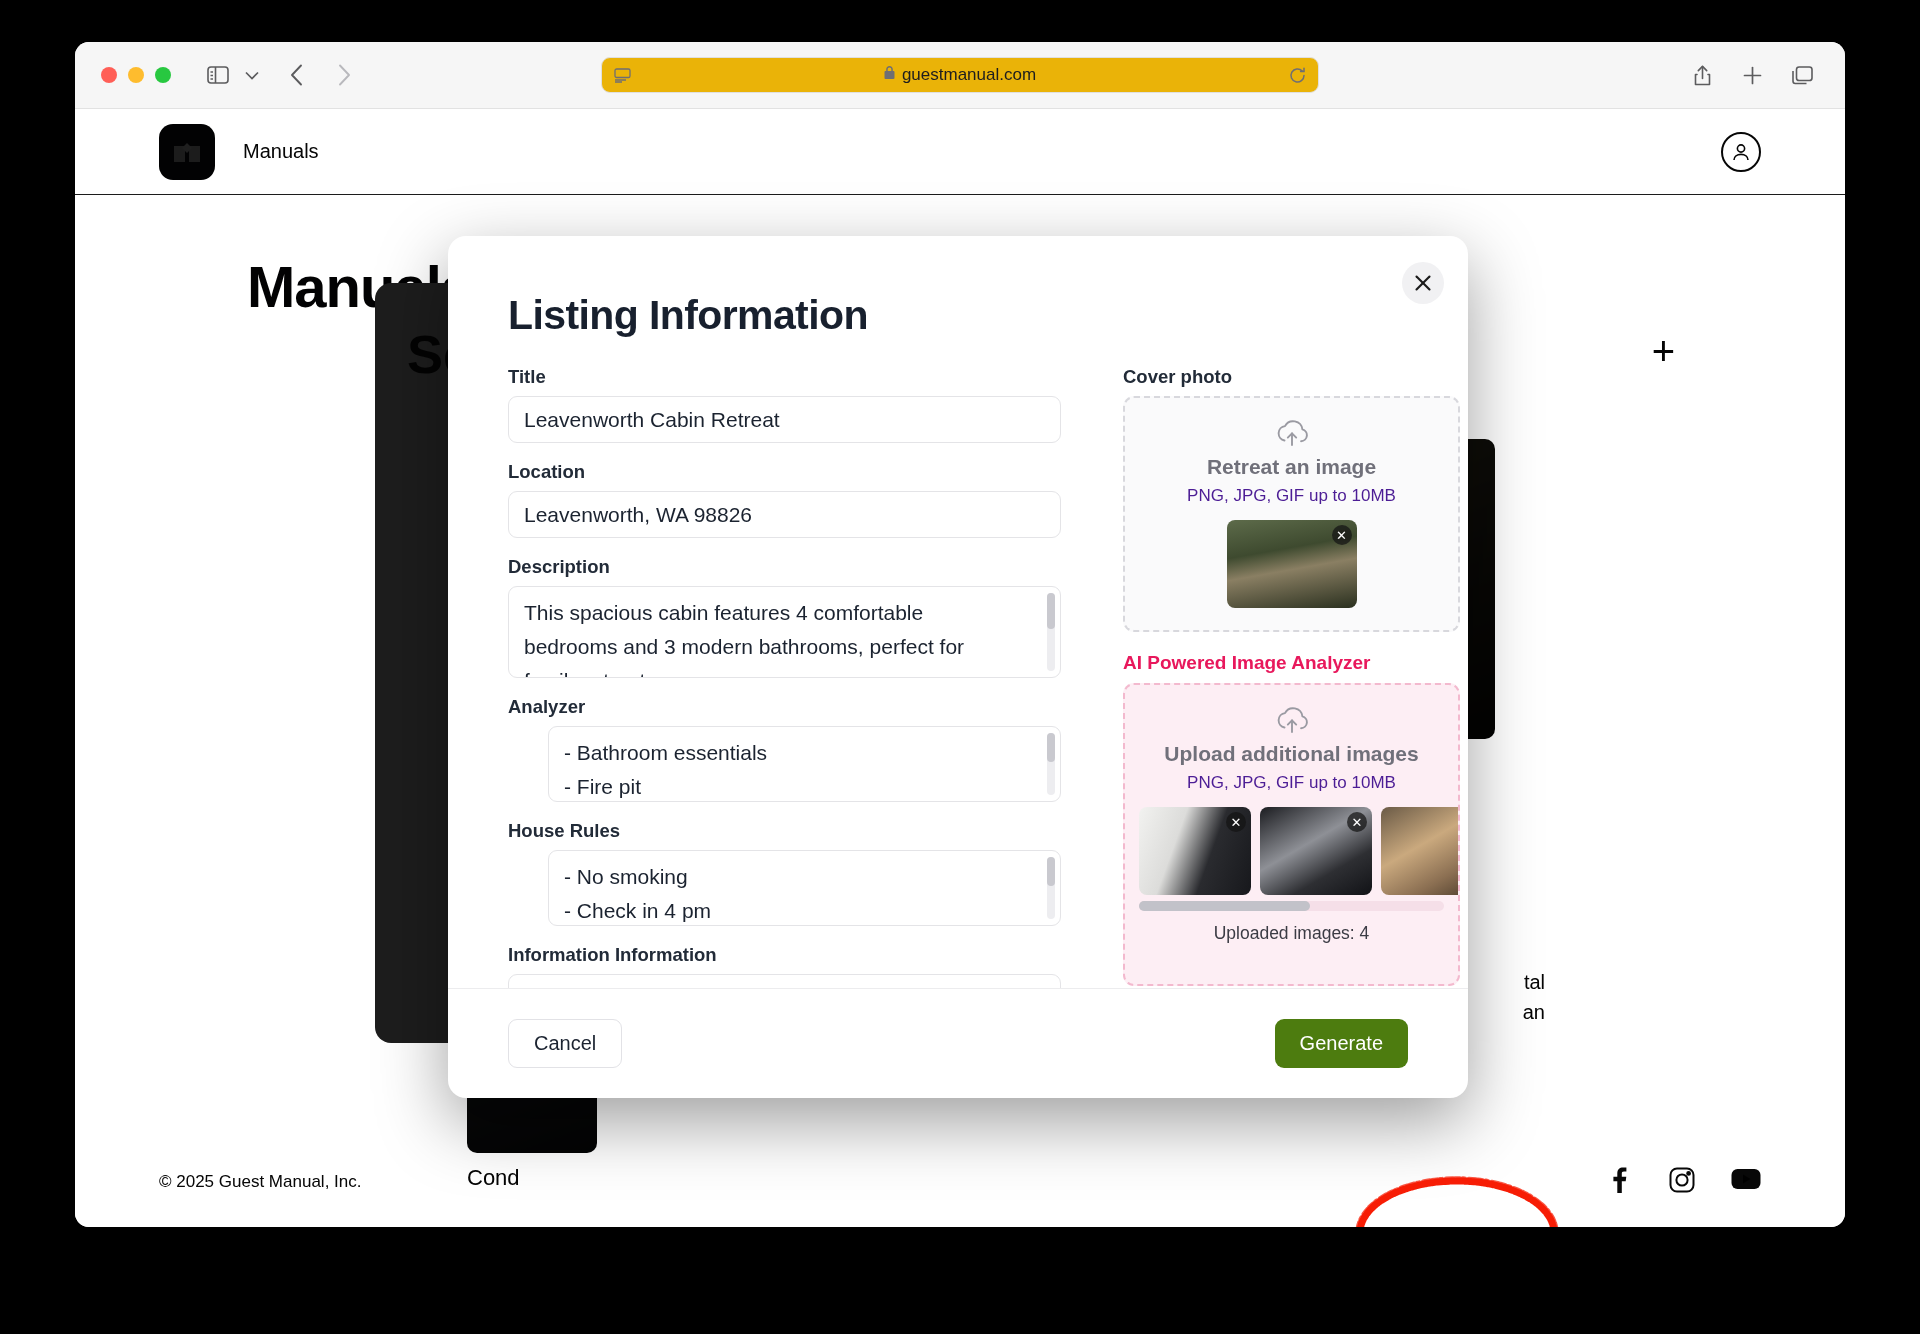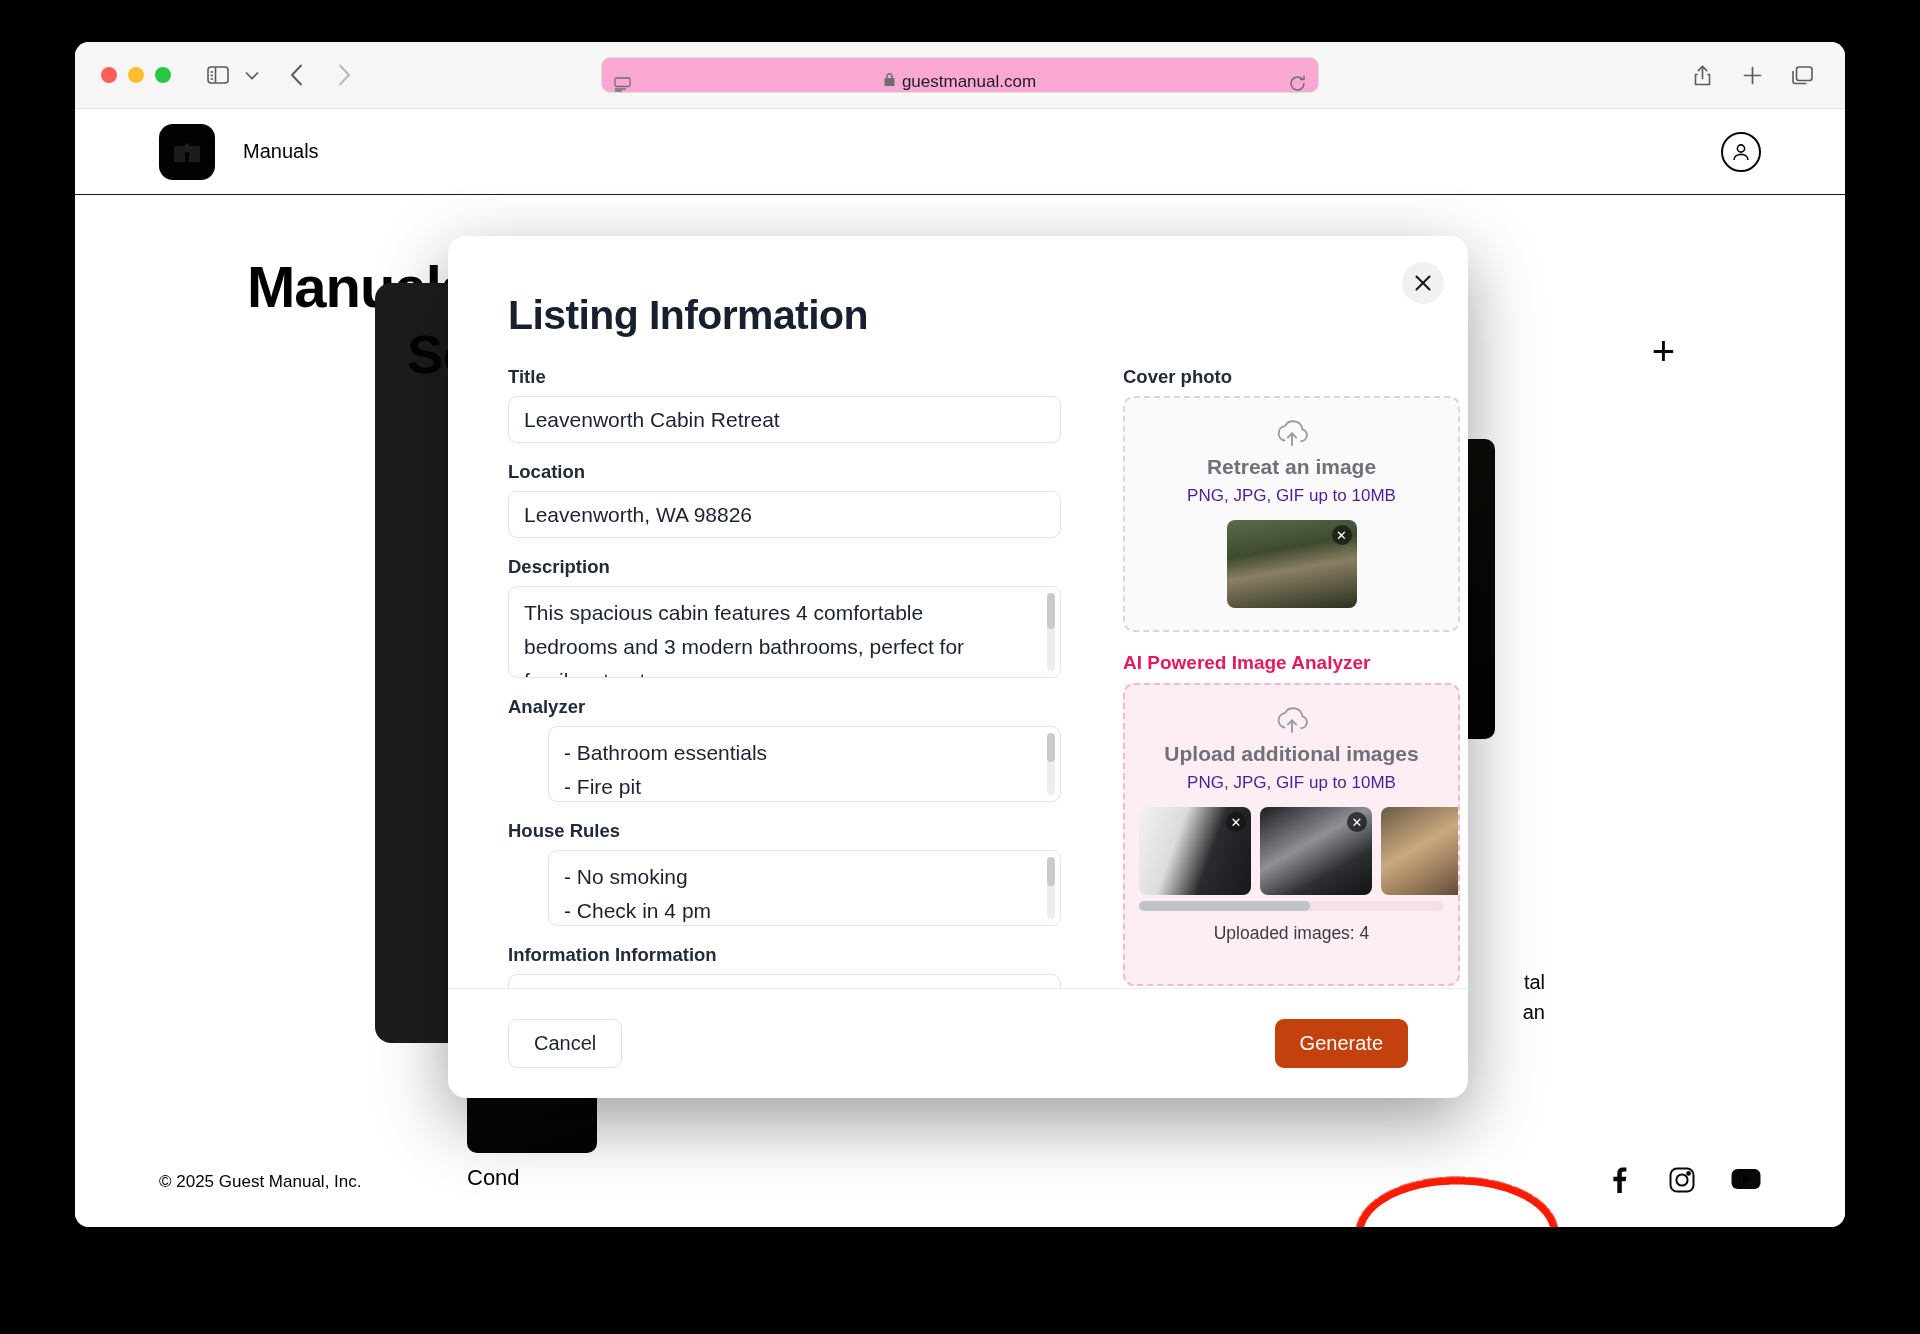--- a/index.html
+++ b/index.html
@@ -62,25 +62,25 @@
   .tb-icon svg { display: block; }
 
   .nav-group { display: flex; align-items: center; gap: 14px; margin-left: 10px; }
 
   .urlbar {
     position: absolute;
     left: 50%;
     transform: translateX(-50%);
     width: 718px;
     height: 36px;
-    background: #f9a8d4;
+    background: #eab308;
     border: 1px solid #e0e0e0;
     border-radius: 9px;
     display: flex;
-    align-items: flex-end;
+    align-items: center;
     padding: 0 12px;
   }
   .url-left { color: #6e6e73; display: flex; align-items: center; }
   .url-center {
     flex: 1;
     display: flex;
     align-items: center;
     justify-content: center;
     gap: 7px;
     font-size: 17px;
@@ -449,21 +449,21 @@
     font-size: 20px;
     color: #1b2330;
     font-family: "Liberation Sans", sans-serif;
     cursor: pointer;
   }
   .btn-generate {
     height: 49px;
     padding: 0 25px;
     border: none;
     border-radius: 9px;
-    background: #c2410c;
+    background: #4d7c0f;
     font-size: 20px;
     color: #fff;
     font-family: "Liberation Sans", sans-serif;
     cursor: pointer;
   }
 
   
   .annot {
     position: absolute;
     left: 1275px;

